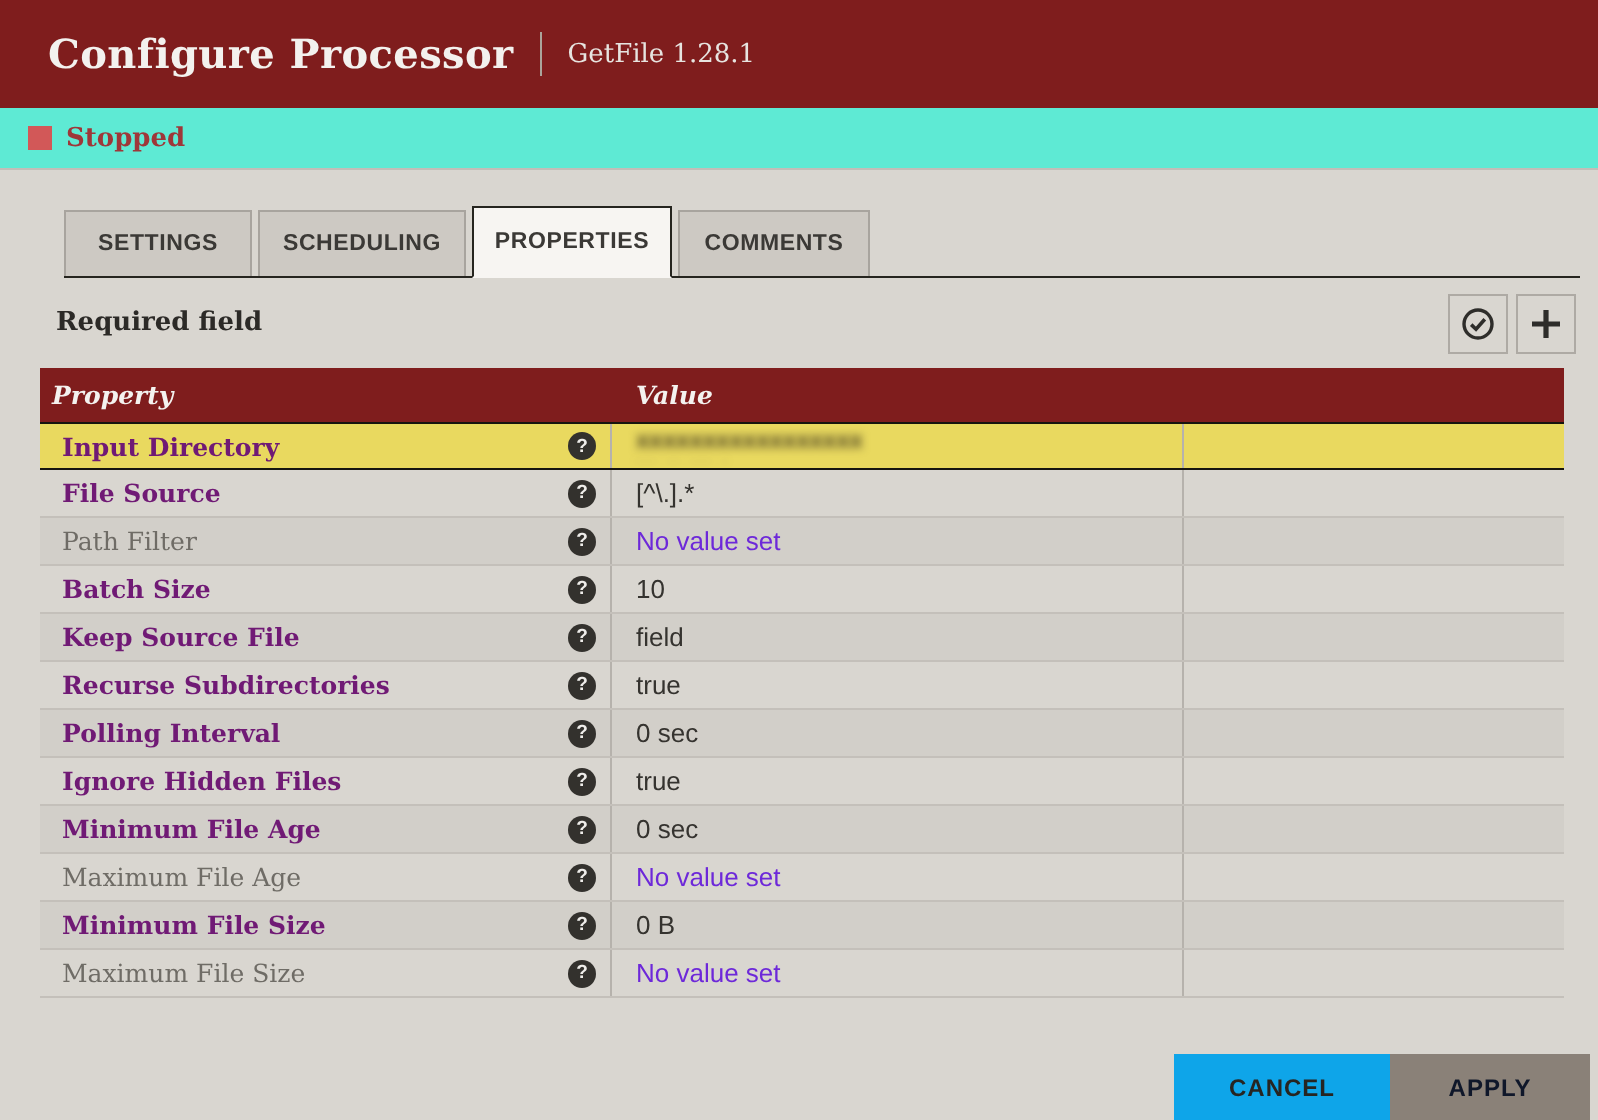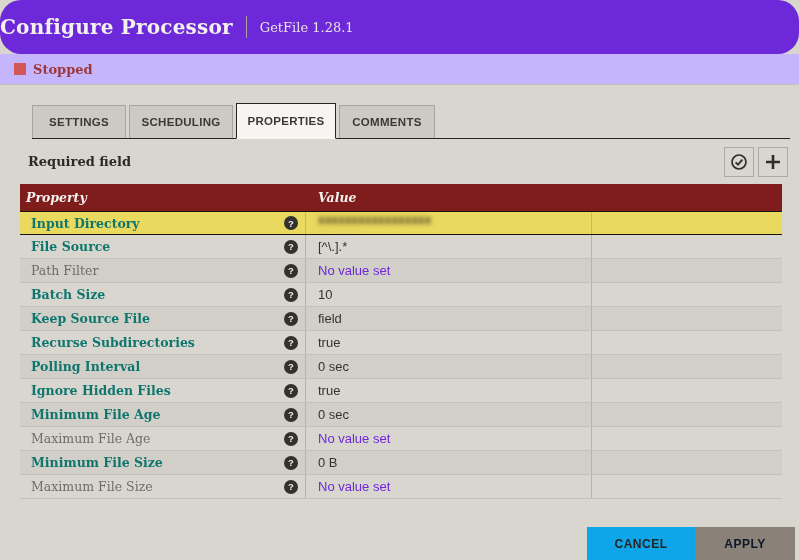--- a/index.html
+++ b/index.html
@@ -4,36 +4,36 @@
 <style>
   * { margin:0; padding:0; box-sizing:border-box; }
   html,body { background:#b8b4ae; }
   .dialog{
     position:relative; width:799px; height:560px;
     background:#d9d6d0; overflow:hidden;
     font-family:"Liberation Sans", sans-serif;
   }
   
   .header{
-    height:54px; background:#6d28d9; display:flex; align-items:center;
-    border-radius:21px;
+    height:54px; background:#7f1d1d; display:flex; align-items:center;
+    padding-left:24px;
   }
   .header .title{
     font-family:"DejaVu Serif", serif; font-weight:bold;
     font-size:20px; color:#f3f1ee; letter-spacing:.2px;
   }
   .header .title-divider{
     width:1px; height:22px; background:#aba49b; margin:0 13px;
   }
   .header .subtitle{
     font-family:"DejaVu Serif", serif; font-size:13px; color:#e7e4e0;
   }
   
   .status-bar{
-    height:31px; background:#c4b5fd; border-bottom:1px solid #c2beb8;
+    height:31px; background:#5eead4; border-bottom:1px solid #c2beb8;
     display:flex; align-items:center; padding-left:14px;
   }
   .status-square{ width:12px; height:12px; background:#d25858; margin-right:7px; }
   .status-label{
     font-family:"DejaVu Serif", serif; font-weight:bold; font-size:13px; color:#9e3739;
   }
   
   .tabs{
     display:flex; align-items:flex-end; gap:3px;
     margin:18px 9px 0 32px; border-bottom:1px solid #26251f;
@@ -80,21 +80,21 @@
   .trow:nth-child(odd){ background:#d9d6d0; }
   .trow:nth-child(even){ background:#d2cfc9; }
   .trow.selected{
     background:#e9d95f;
     border-top:1px solid #16150f; border-bottom:1px solid #16150f;
   }
   .cell{ display:flex; align-items:center; overflow:hidden; }
   .c1{ padding-left:11px; border-right:1px solid #b6b2ac; justify-content:space-between; }
   .c2{ padding-left:12px; border-right:1px solid #b6b2ac; }
   .pname{
-    font-family:"DejaVu Serif", serif; font-weight:bold; font-size:12.5px; color:#0f766e;
+    font-family:"DejaVu Serif", serif; font-weight:bold; font-size:12.5px; color:#701a75;
     white-space:nowrap;
   }
   .trow.optional .pname{ font-weight:normal; color:#6f6c66; }
   .help{
     width:14px; height:14px; border-radius:50%; background:#33312d; color:#efedea;
     font-size:9.5px; font-weight:bold; display:flex; align-items:center; justify-content:center;
     margin-right:7px; flex:none;
   }
   .pvalue{ font-size:13px; color:#35332f; white-space:nowrap; }
   .pvalue.empty{ color:#6d28d9; }

